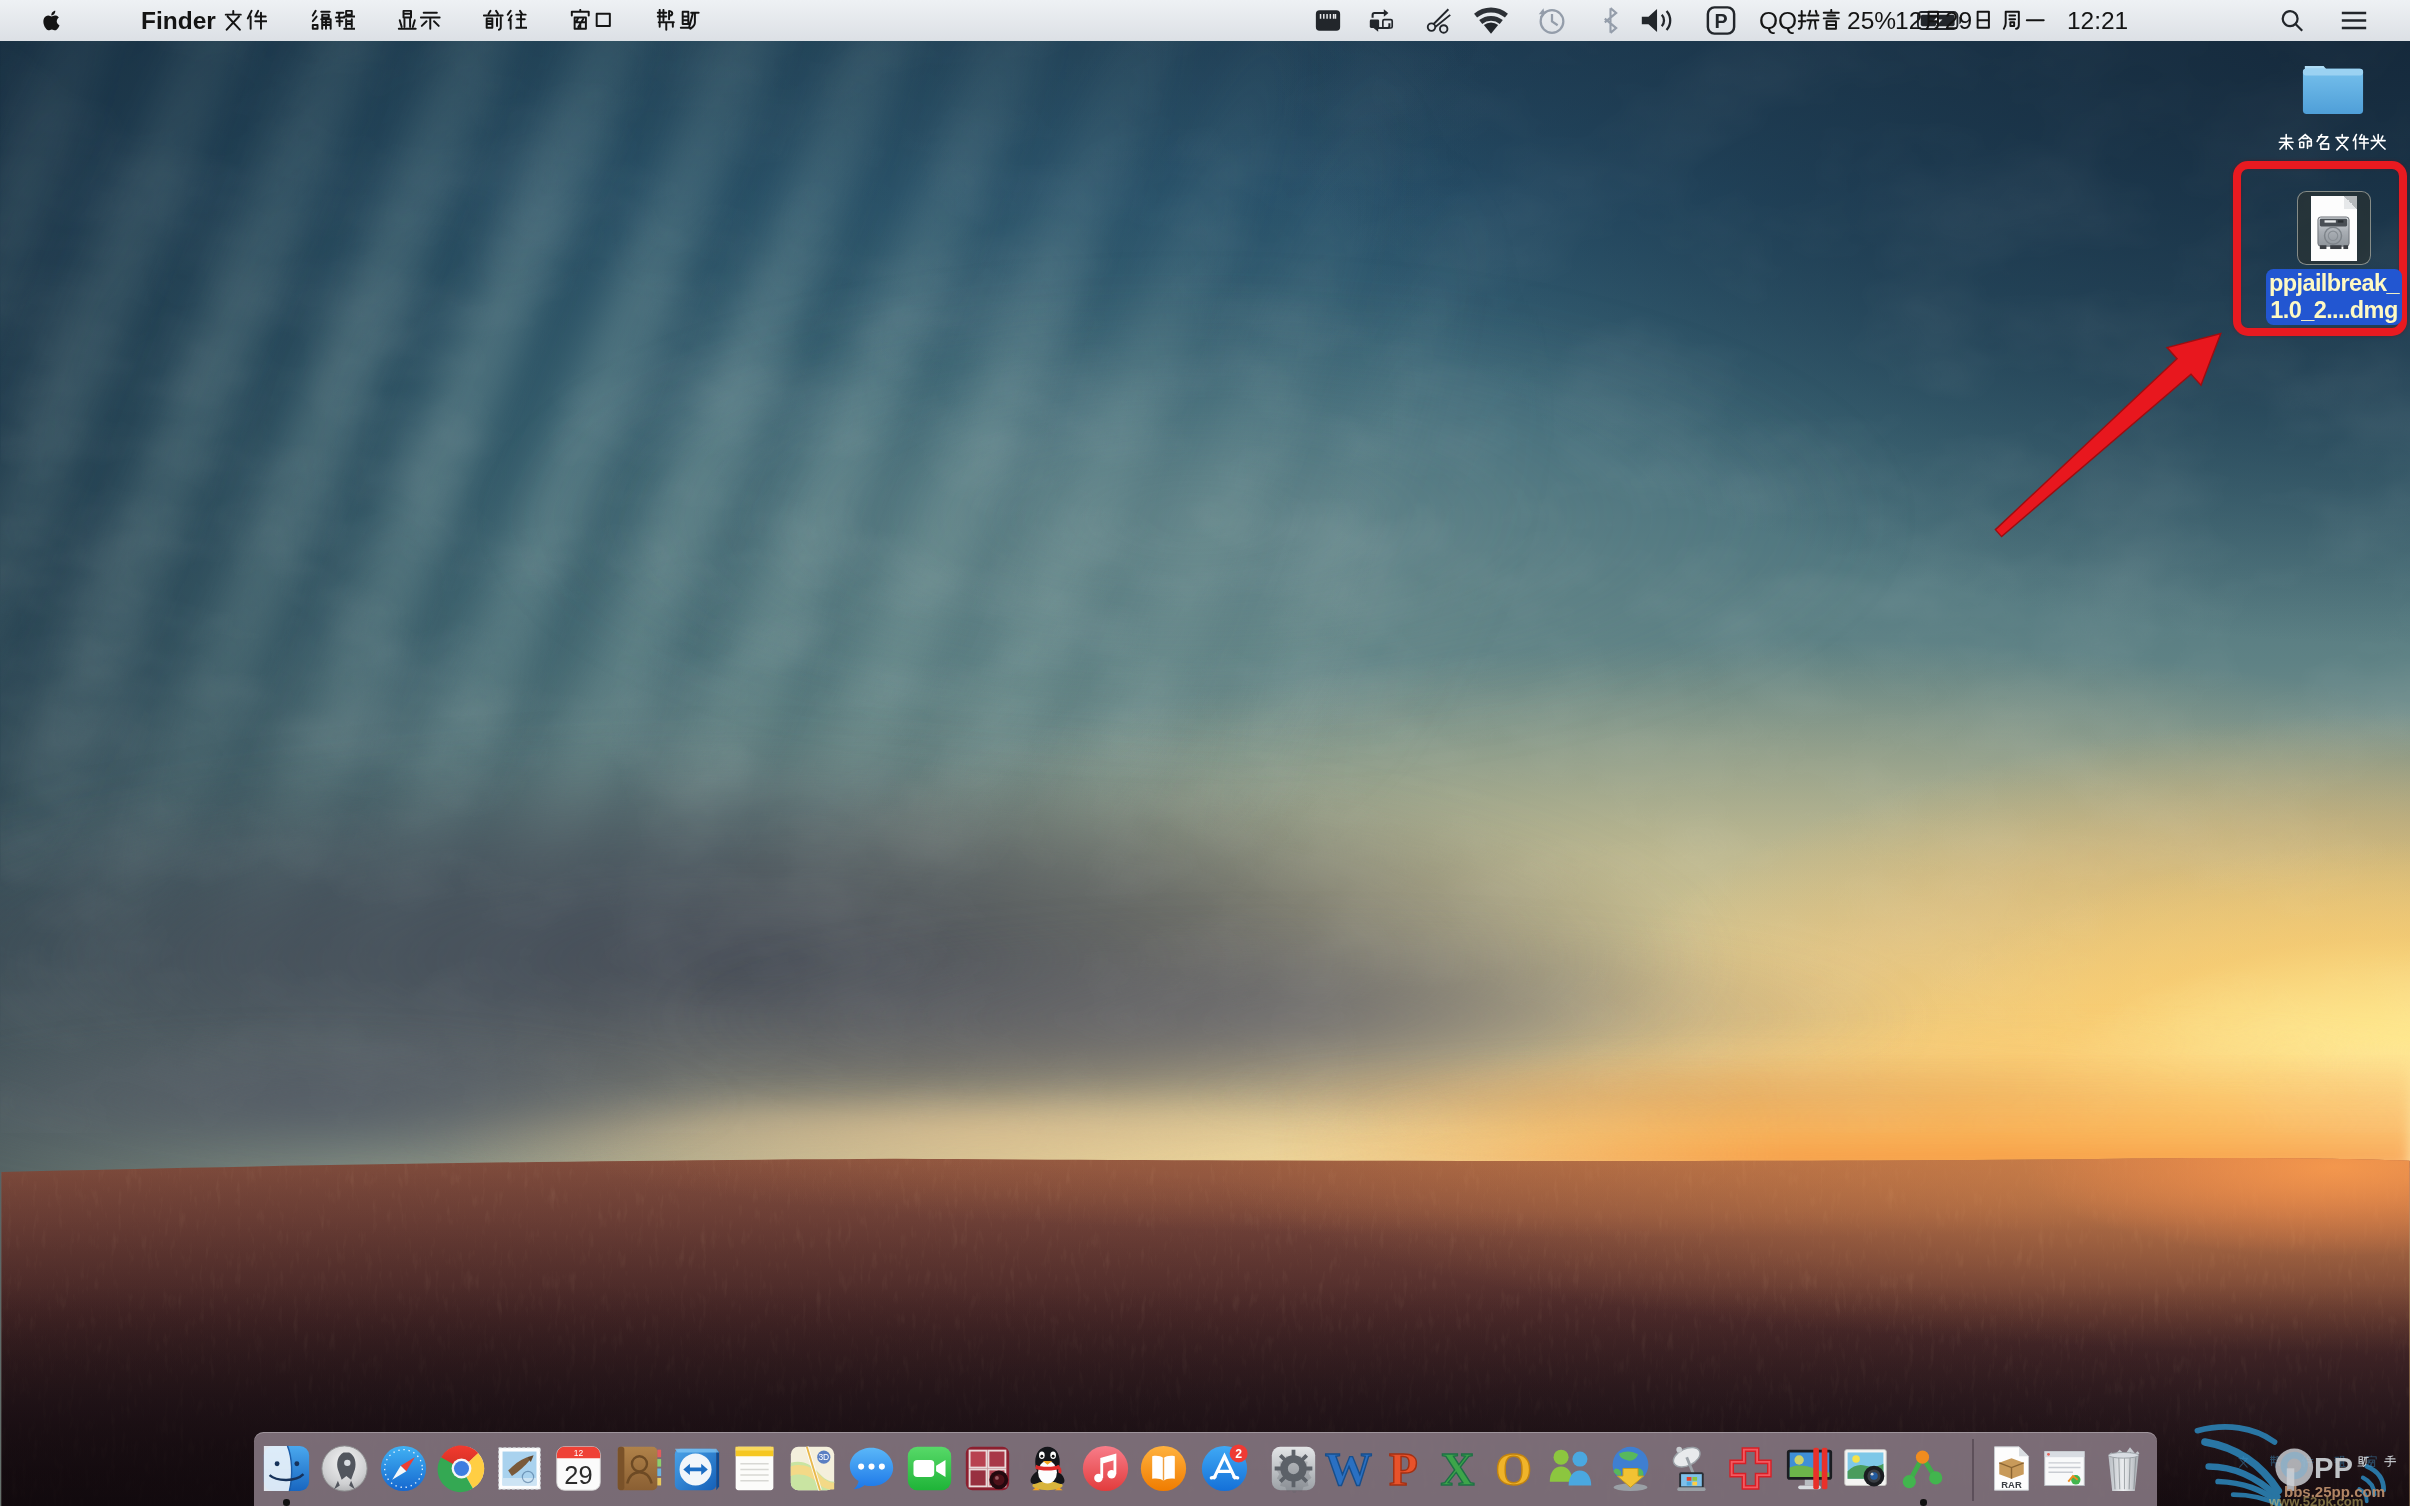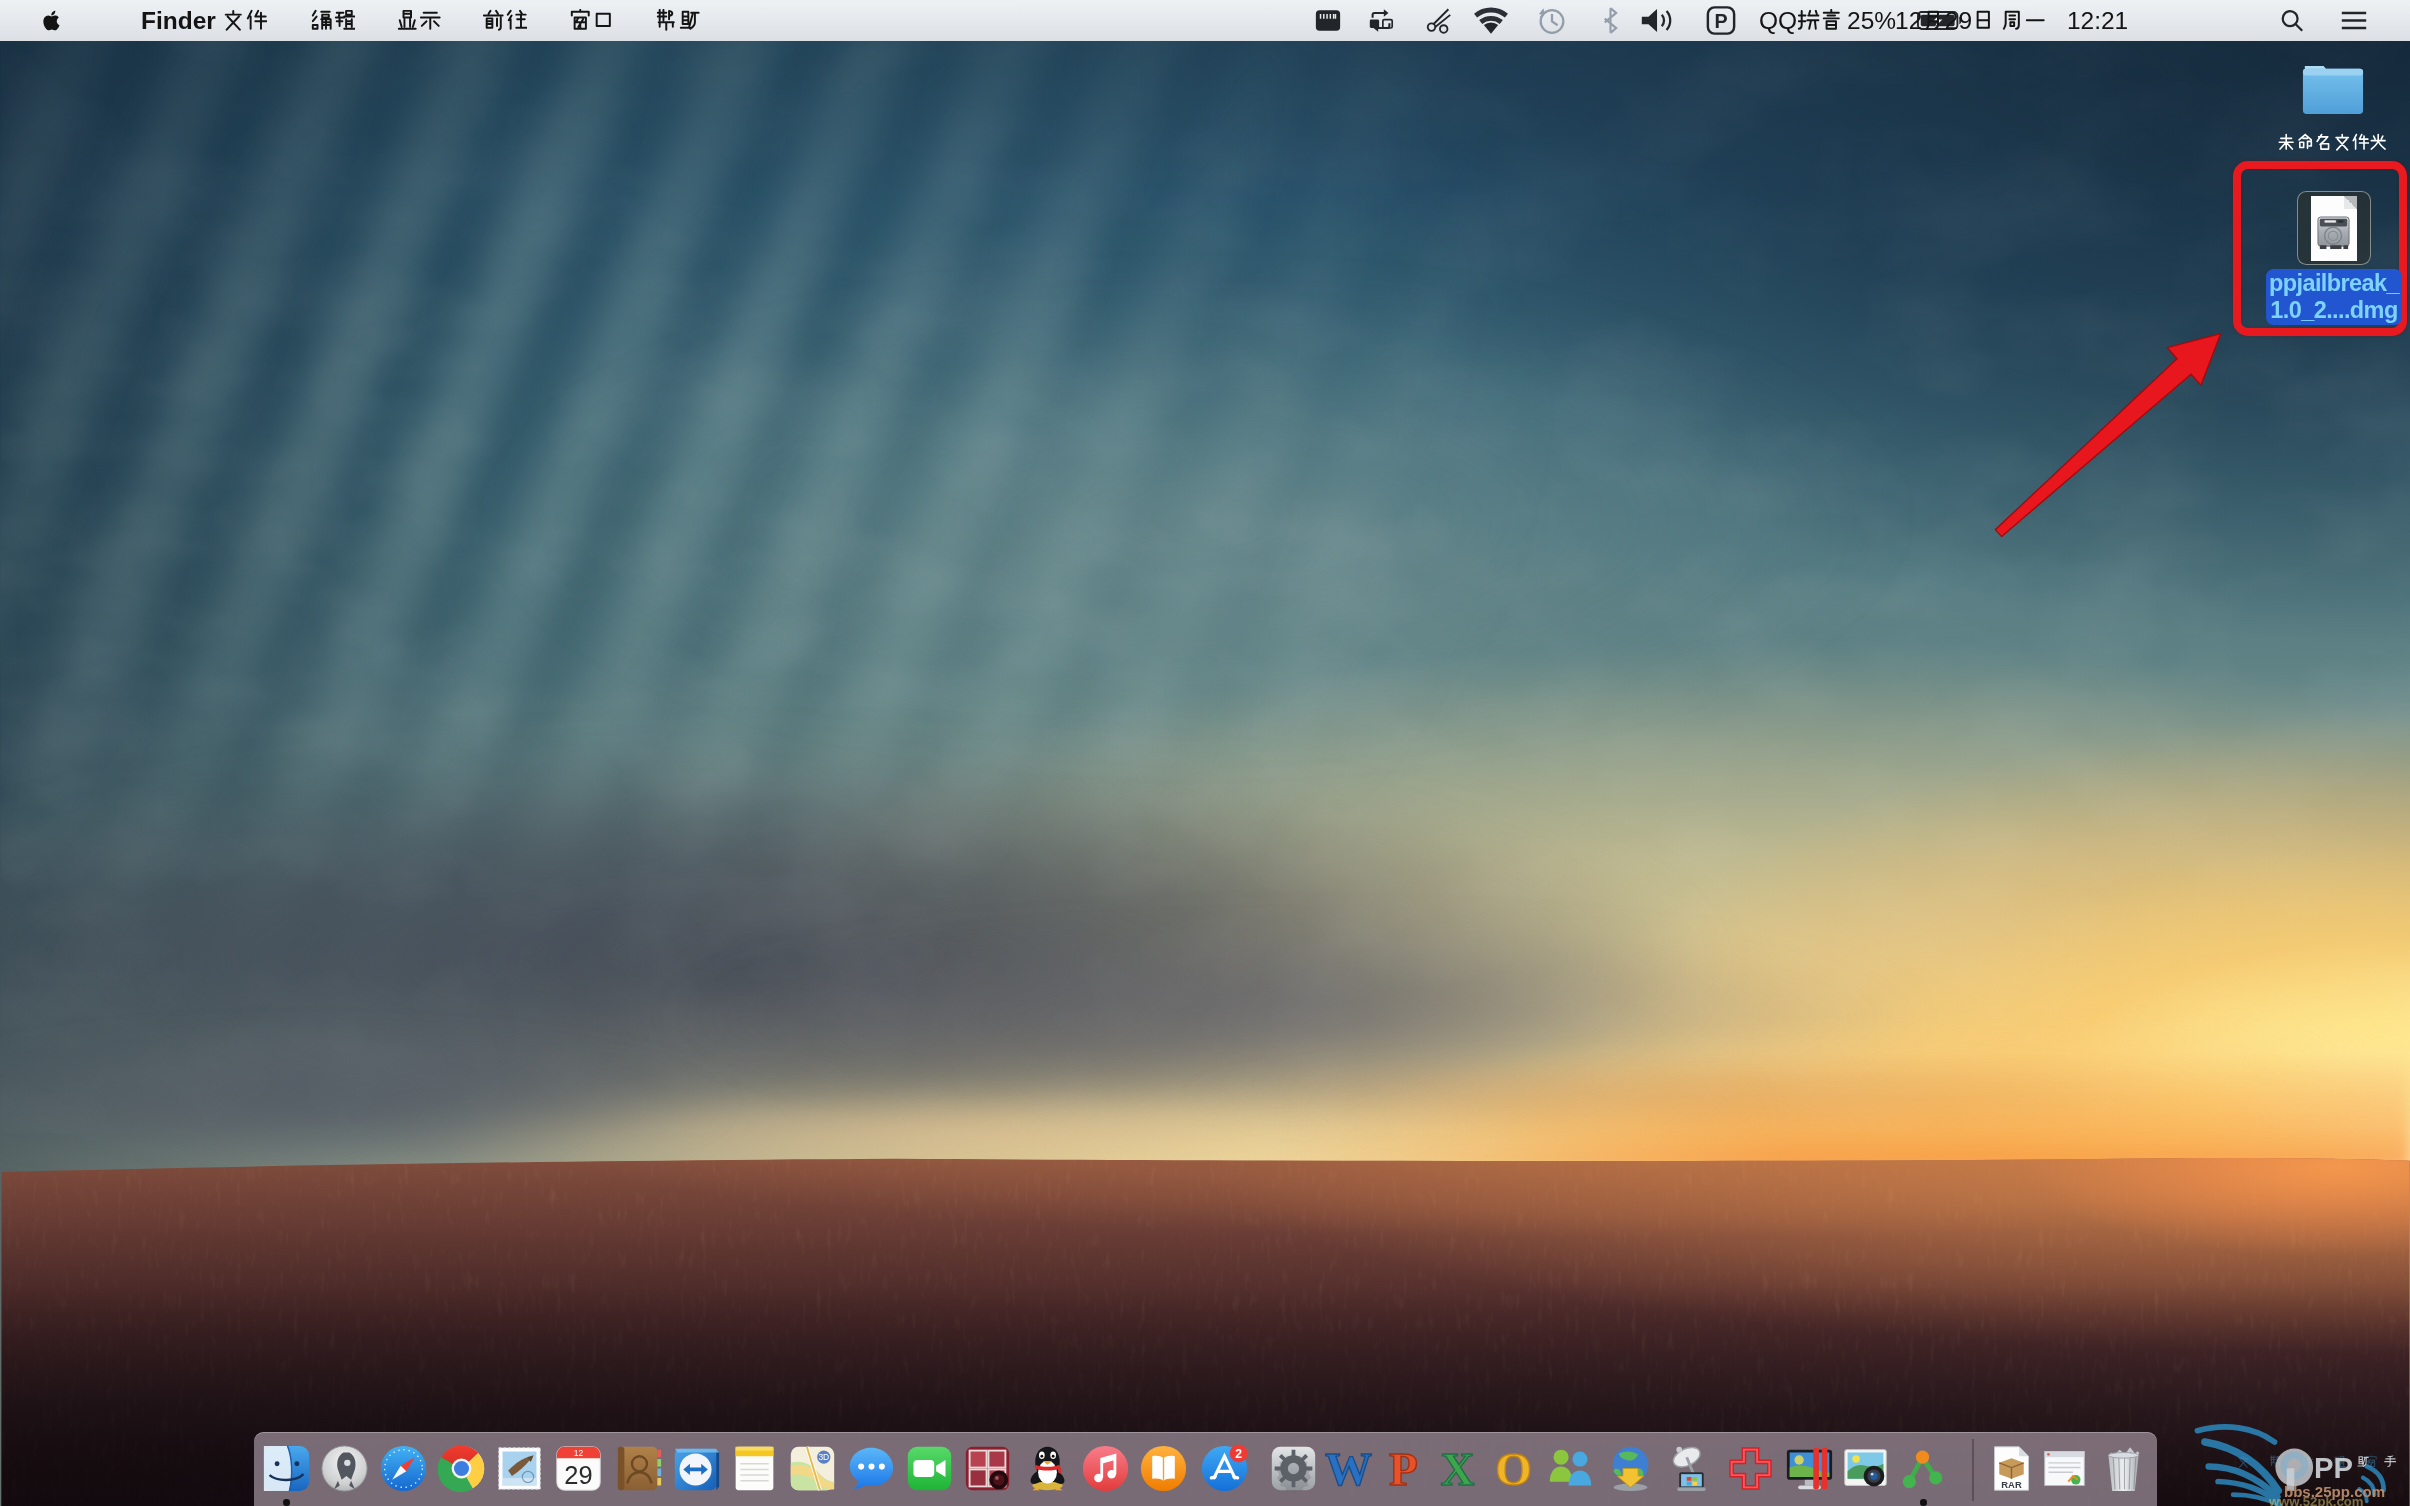--- a/index.html
+++ b/index.html
@@ -55,21 +55,21 @@
 .micon{position:absolute;top:0;height:41px;display:flex;align-items:center;justify-content:center;}
 .gray{color:#97a0ab;}
 
 
 #folder-label{position:absolute;left:2257px;top:131px;width:151px;text-align:center;color:#fff;font-size:20px;font-weight:bold;text-shadow:0 0.9px 2.8px rgba(0,0,0,0.95),0 0 1.9px rgba(0,0,0,0.7);}
 #redbox{position:absolute;left:2233px;top:161px;width:174px;height:175px;border:8.5px solid #e81a20;border-radius:15px;box-sizing:border-box;box-shadow:0 0 3.8px rgba(120,0,0,0.4), inset 0 0 2.8px rgba(120,0,0,0.35);}
 #dmgplate{position:absolute;left:2297px;top:191px;width:74px;height:74px;border-radius:9.4px;background:rgba(44,50,46,0.62);border:1.9px solid rgba(145,150,145,0.9);box-sizing:border-box;}
 #dmgpage{position:absolute;left:2311px;top:196px;width:46px;height:65px;background:#fdfdfd;
  -webkit-clip-path:polygon(0 0, 33px 0, 46px 13px, 46px 65px, 0 65px);clip-path:polygon(0 0, 33px 0, 46px 13px, 46px 65px, 0 65px);}
 #dmgfold{position:absolute;left:2344px;top:196px;width:13px;height:13px;background:linear-gradient(225deg,#b5b9bc 50%,#e6e8ea 50%);}
-#dmglabel{position:absolute;left:2266px;top:269px;width:136px;height:56px;border-radius:7.5px;background:#2256d1;color:#7dd3fc;font-size:23.5px;font-weight:bold;text-align:center;line-height:27px;letter-spacing:-0.6px;padding-top:0.9px;box-sizing:border-box;}
+#dmglabel{position:absolute;left:2266px;top:269px;width:136px;height:56px;border-radius:7.5px;background:#2256d1;color:#fef9c3;font-size:23.5px;font-weight:bold;text-align:center;line-height:27px;letter-spacing:-0.6px;padding-top:0.9px;box-sizing:border-box;}
 
 
 #dock{position:absolute;left:254px;top:1432px;width:1903px;height:74px;border-radius:9.4px 9.4px 0 0;
  background:rgba(146,131,142,0.8);box-shadow:inset 0 0.9px 0 rgba(255,255,255,0.28);}
 .dk{position:absolute;top:1444px;width:49px;height:49px;}
 .dot{position:absolute;width:6.6px;height:6.6px;border-radius:50%;background:#111;top:1499px;}
 
 
 #wm{position:absolute;left:2156px;top:1408px;width:254px;height:99px;}
 </style>

